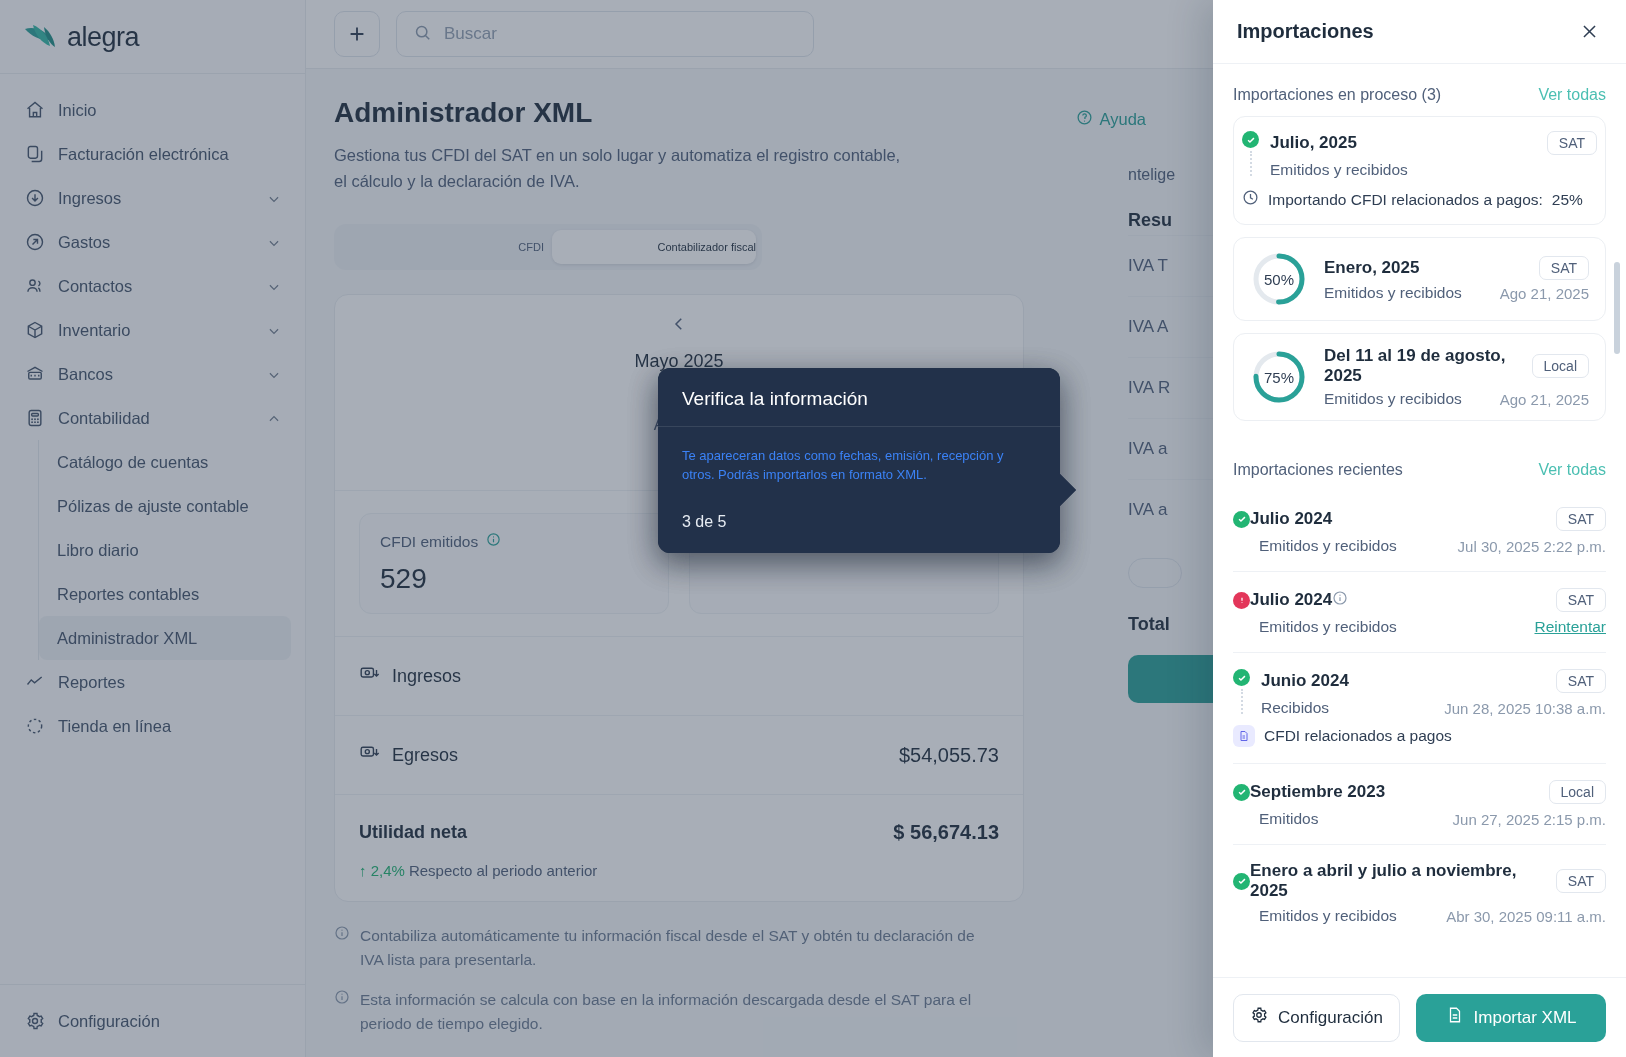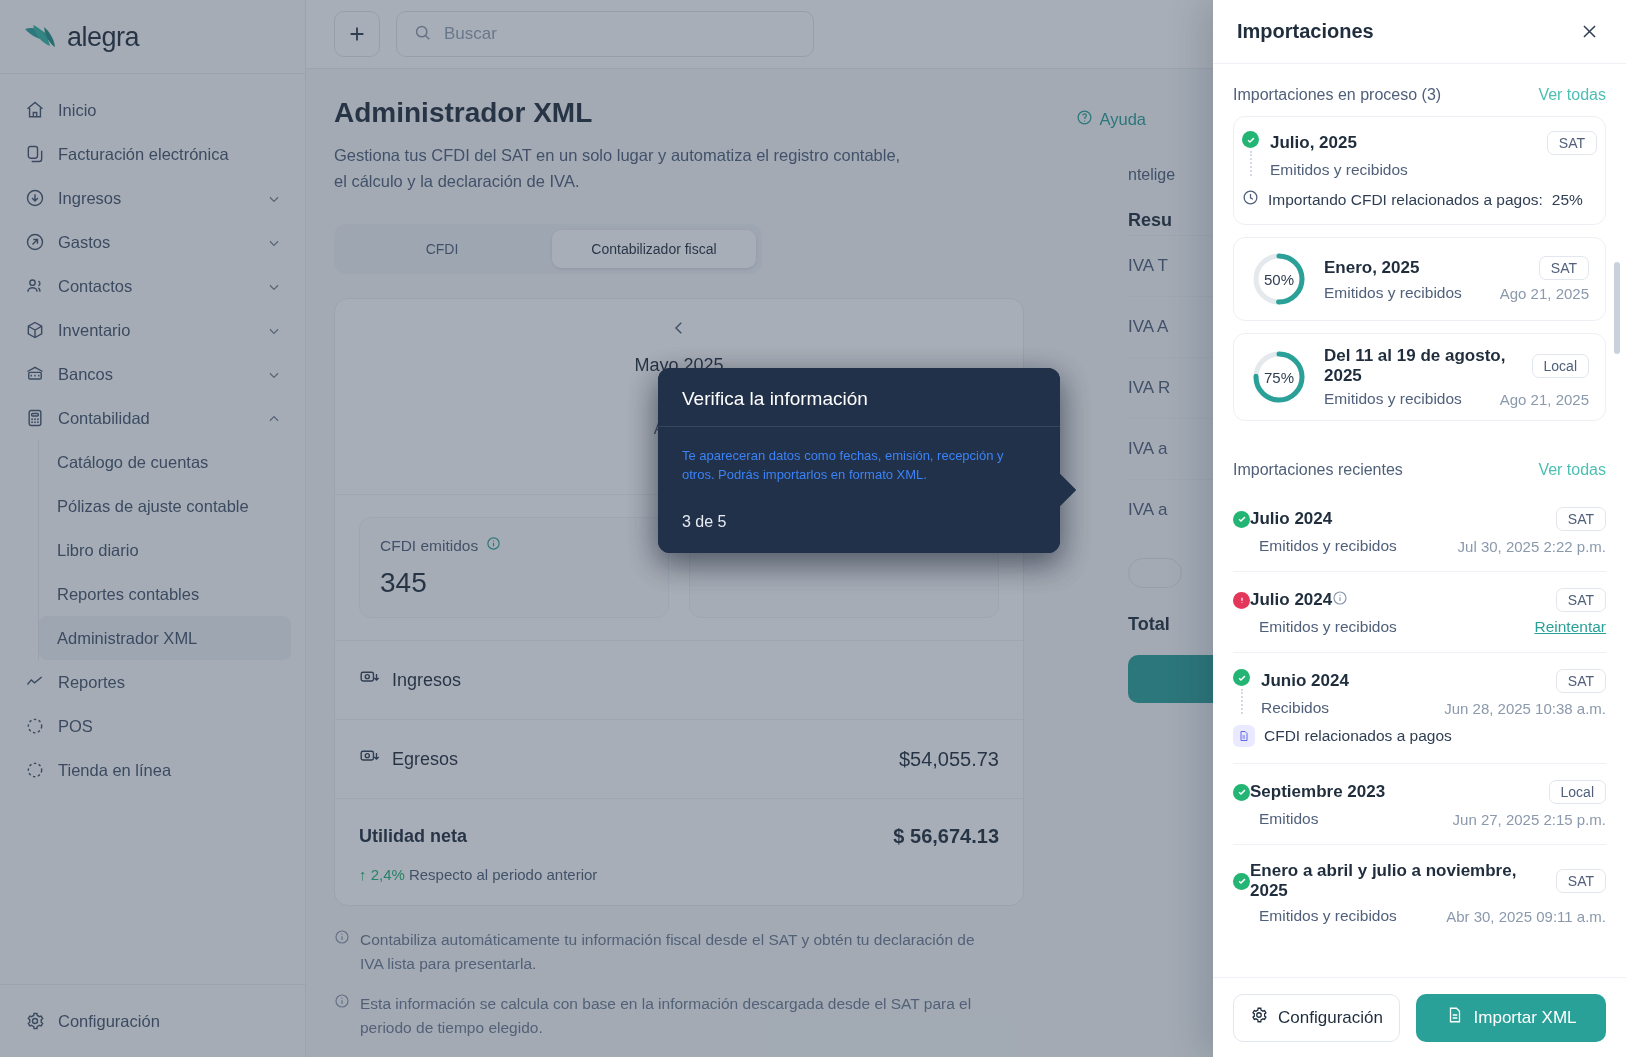--- a/index.html
+++ b/index.html
@@ -66,21 +66,21 @@
   }
   .searchbox .ph { color: #93a1b3; font-size: 17px; }
 
   
   .main { position: absolute; left: 306px; top: 69px; right: 0; bottom: 0; background: #f6f8fa; padding: 28px; }
   .page-title { font-size: 28px; font-weight: bold; color: #1f2d3d; }
   .page-sub { margin-top: 14px; font-size: 16.5px; color: #50607a; line-height: 1.55; max-width: 580px; }
   .help-link { position: absolute; right: 480px; top: 40px; display: flex; align-items: center; gap: 7px; color: #2aa198; font-size: 16.5px; cursor: pointer; }
 
   .tabs { margin-top: 30px; display: flex; align-items: center; gap: 8px; background: #eef1f5; border-radius: 12px; padding: 6px; width: 428px; }
-  .tab { flex: 1; text-align: center; padding: 11px 0; border-radius: 9px; font-size: 14px; color: #50607a; cursor: pointer; }
+  .tab { flex: 1; text-align: right; padding: 11px 0; border-radius: 9px; font-size: 11px; color: #50607a; cursor: pointer; }
   .tab.active { background: #fff; color: #1f2d3d; box-shadow: 0 1px 3px rgba(30,45,65,.12); }
 
   .card {
     margin-top: 24px; background: #fff; border: 1px solid #e8ecf0; border-radius: 14px;
   }
   .card-head { display: flex; align-items: center; gap: 16px; padding: 18px 24px; border-bottom: 1px solid #eef1f5; flex-direction: column; }
   .arrow-btn { width: 22px; height: 22px; display: flex; align-items: center; justify-content: center; color: #50607a; cursor: pointer; }
   .period { font-size: 18px; color: #1f2d3d; }
   .dot { width: 12px; height: 12px; border-radius: 50%; background: #22b573; display: inline-block; }
   .status-txt { font-size: 16px; color: #50607a; }
@@ -356,28 +356,20 @@
 
         <div class="nav-item">
           <span class="ico">
             <svg width="20" height="20" viewBox="0 0 24 24" fill="none" stroke="#44546b" stroke-width="1.7">
                 <path d="M3 15l4.5-5.5 4 3.5L20 6"></path>
               </svg>
           </span>
           <span class="lbl">Reportes</span>
         </div>
 
-        <div class="nav-item">
-          <span class="ico">
-            <svg width="20" height="20" viewBox="0 0 24 24" fill="none" stroke="#44546b" stroke-width="1.7" stroke-dasharray="3 3">
-                <circle cx="12" cy="12" r="8"></circle>
-              </svg>
-          </span>
-          <span class="lbl">POS</span>
-        </div>
 
         <div class="nav-item">
           <span class="ico">
             <svg width="20" height="20" viewBox="0 0 24 24" fill="none" stroke="#44546b" stroke-width="1.7" stroke-dasharray="3 3">
                 <circle cx="12" cy="12" r="8"></circle>
               </svg>
           </span>
           <span class="lbl">Tienda en línea</span>
         </div>
 
@@ -455,21 +447,21 @@
             <div class="kpi-label">
               <span>CFDI emitidos</span>
               <span>
                 <svg width="15" height="15" viewBox="0 0 24 24" fill="none" stroke="#2aa198" stroke-width="1.9">
                     <circle cx="12" cy="12" r="9"></circle>
                     <path d="M12 11v5.5"></path>
                     <circle cx="12" cy="7.8" r=".9" fill="#2aa198" stroke="none"></circle>
                   </svg>
               </span>
             </div>
-            <div class="kpi-val">345</div>
+            <div class="kpi-val">529</div>
           </div>
           <div class="kpi">
             <div class="kpi-label">
               <span>CFDI recibidos</span>
             </div>
             <div class="kpi-val"></div>
           </div>
         </div>
 
         <div class="rowline" style="margin-top:22px;">

